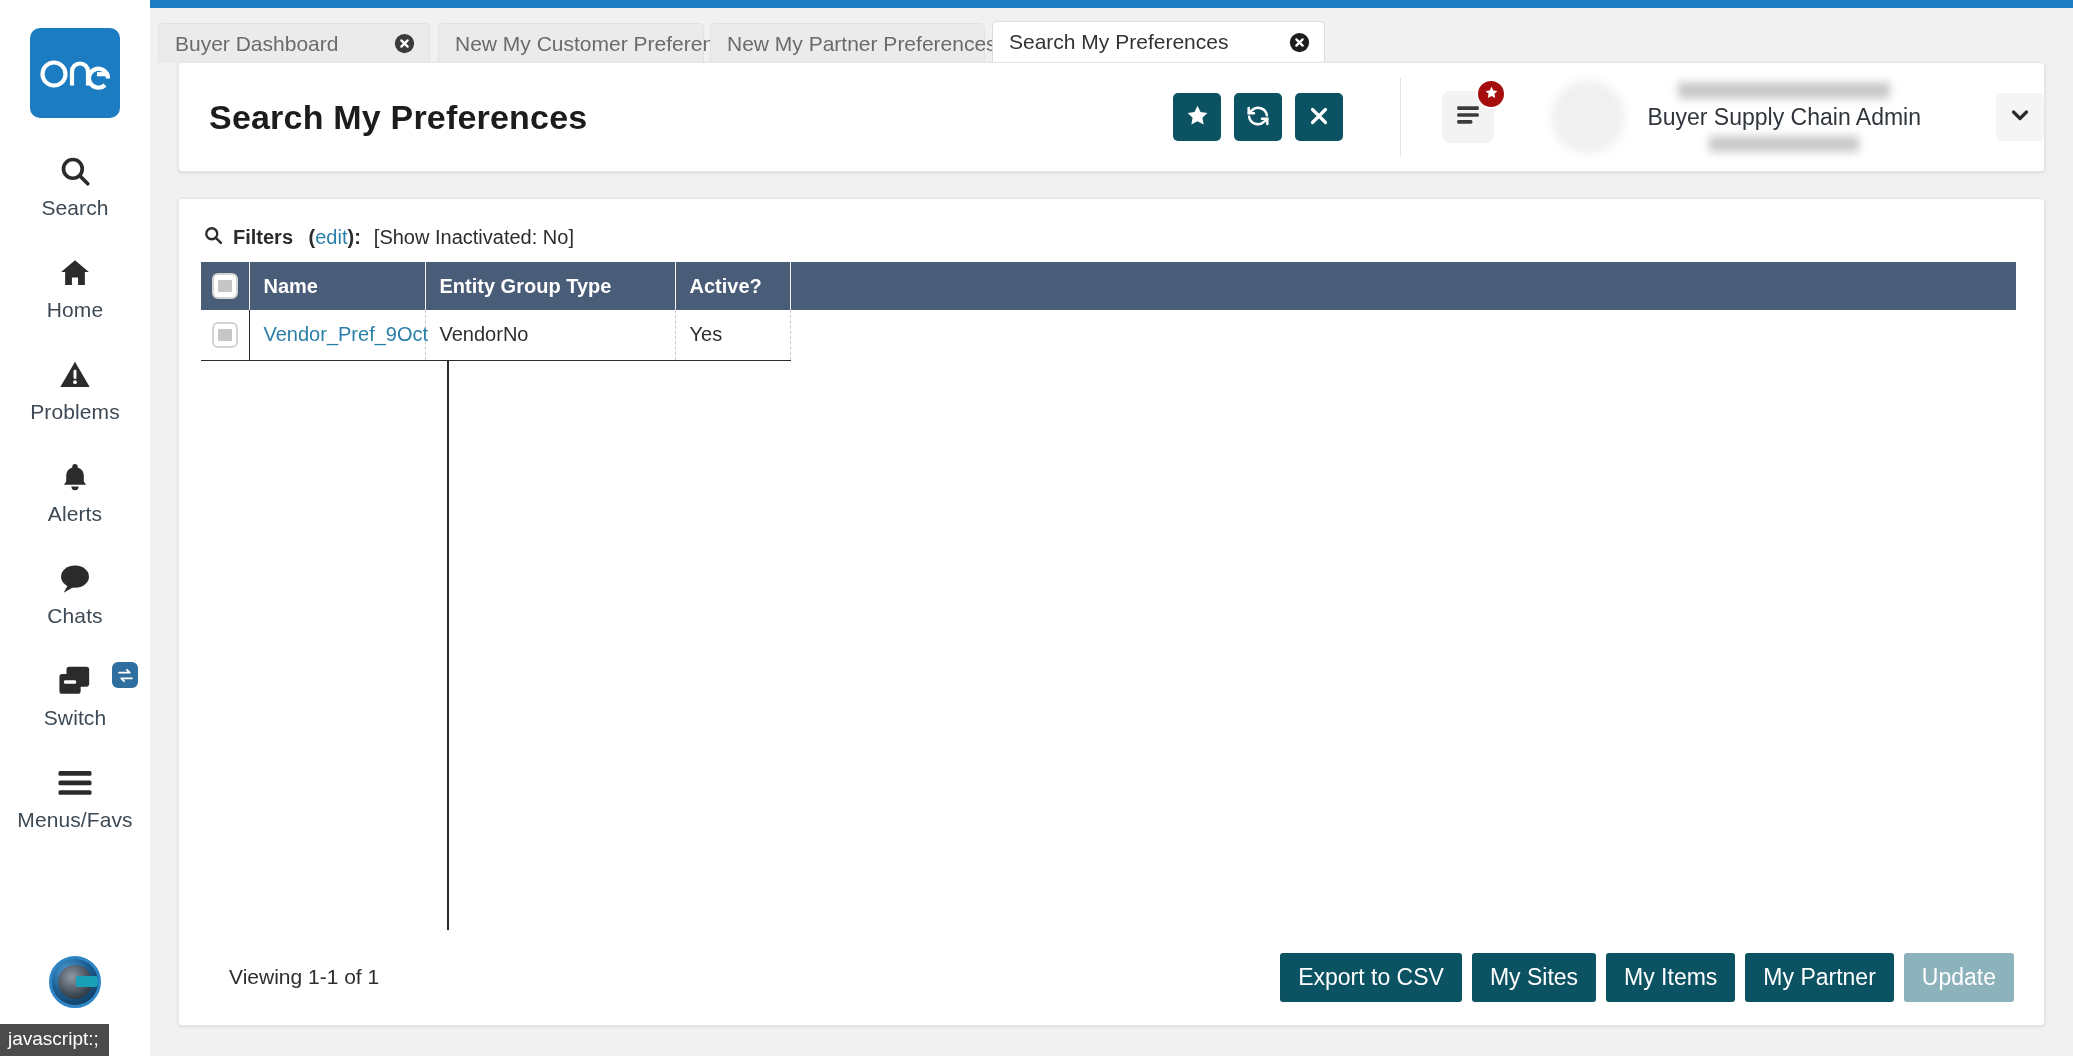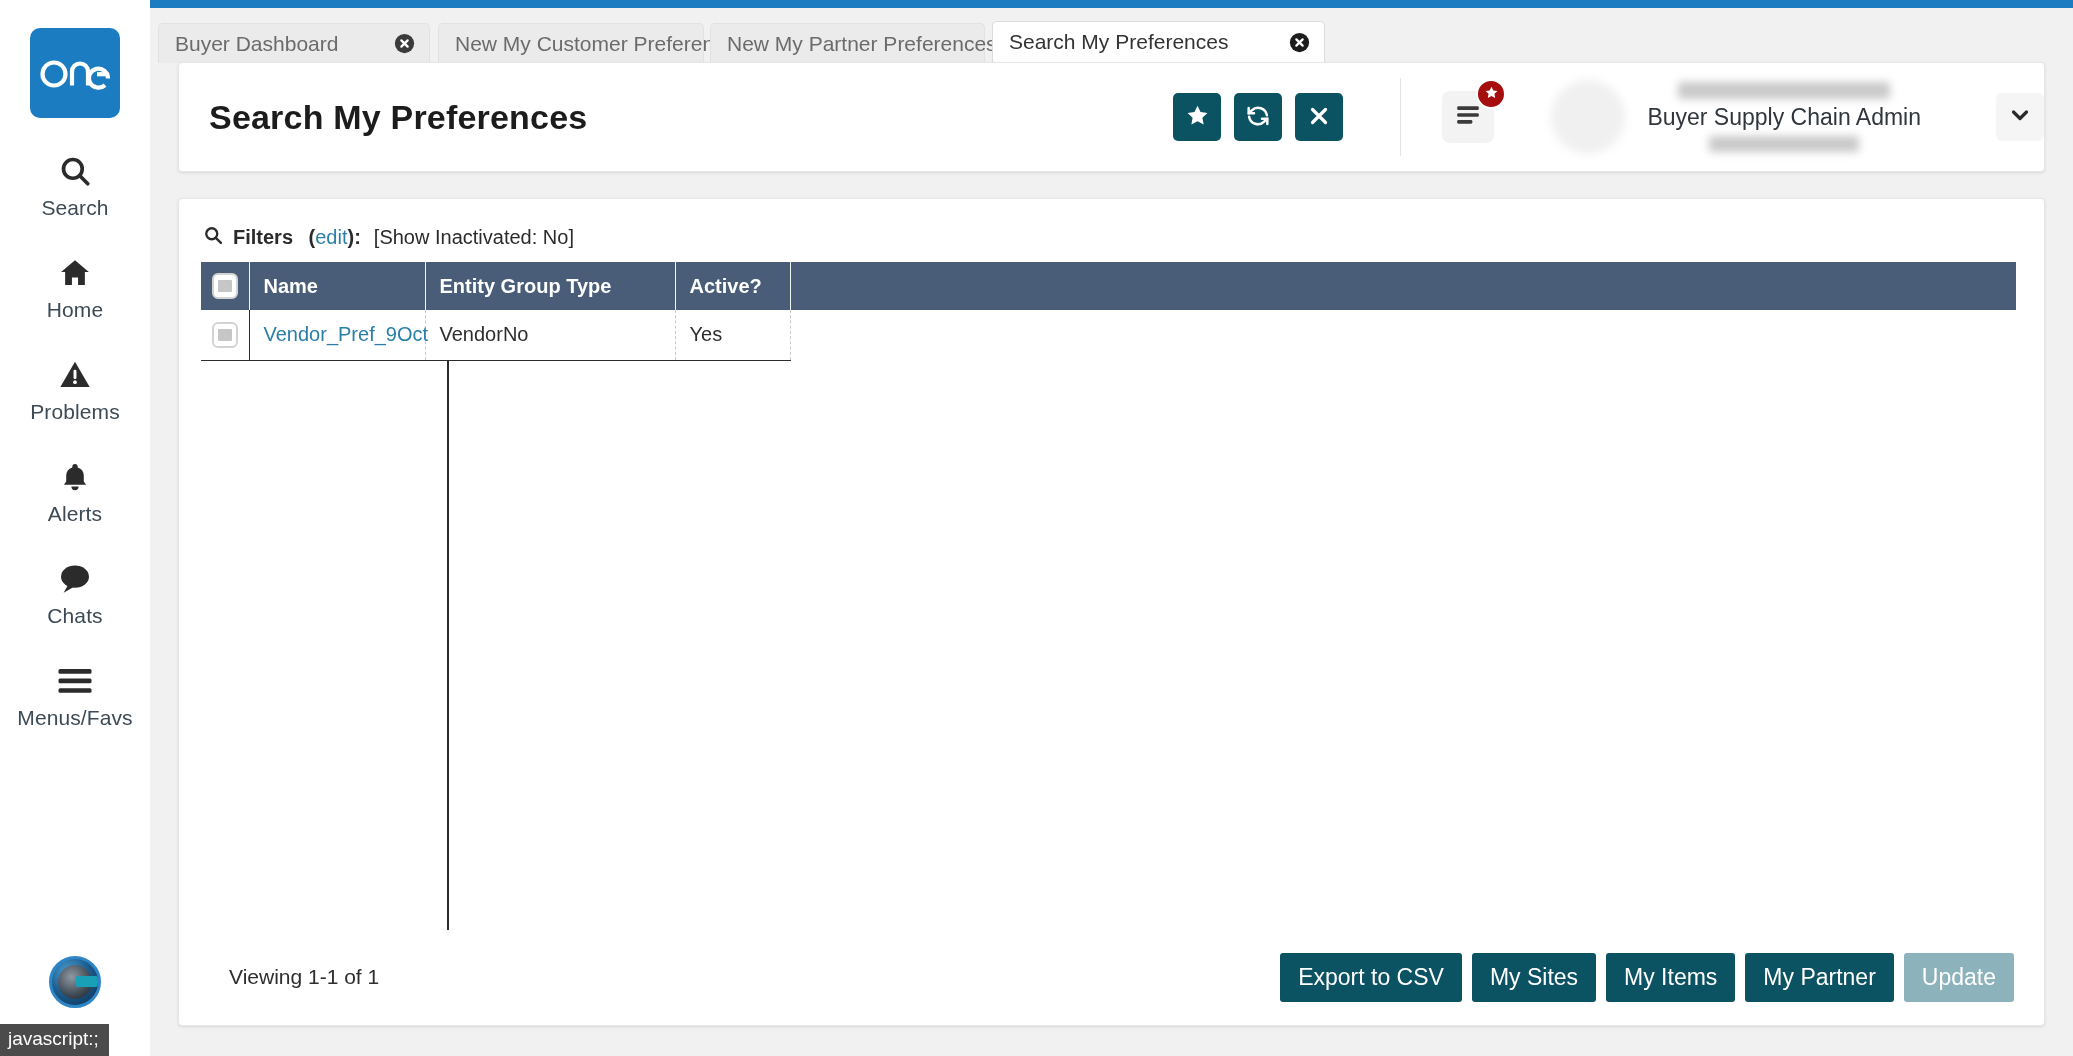--- a/index.html
+++ b/index.html
@@ -326,20 +326,36 @@
     <div class="rail-item">
       <span class="rail-icon">
         <svg width="38" height="32" viewBox="0 0 24 22" fill="#2b2b2b">
           <ellipse cx="12" cy="9.4" rx="9.6" ry="7.6"></ellipse>
           <path d="M7.6 14.5 4.2 20.5 10.8 16.6z"></path>
         </svg>
       </span>
       <span class="rail-label">Chats</span>
     </div>
 
+    <div class="rail-item">
+      <span class="rail-icon">
+        <svg width="38" height="34" viewBox="0 0 26 24" fill="#2b2b2b">
+          <rect x="7" y="2" width="16" height="14" rx="2"></rect>
+          <rect x="2" y="7" width="15" height="14" rx="2"></rect>
+          <rect x="5.2" y="11.4" width="8.6" height="2.6" fill="#ffffff" rx="1"></rect>
+        </svg>
+      </span>
+      <span class="switch-badge">
+        <svg width="17" height="17" viewBox="0 0 24 24" fill="none" stroke="#ffffff" stroke-width="2.6" stroke-linecap="round" stroke-linejoin="round">
+          <path d="M3 8h15l-4-4"></path>
+            <path d="M21 16H6l4 4"></path>
+        </svg>
+      </span>
+      <span class="rail-label">Switch</span>
+    </div>
 
     <div class="rail-item">
       <span class="rail-icon">
         <svg width="36" height="28" viewBox="0 0 24 18" fill="#2b2b2b">
           <rect x="1" y="1" width="22" height="3.1" rx="1"></rect>
           <rect x="1" y="7.4" width="22" height="3.1" rx="1"></rect>
           <rect x="1" y="13.8" width="22" height="3.1" rx="1"></rect>
         </svg>
       </span>
       <span class="rail-label">Menus/Favs</span>

